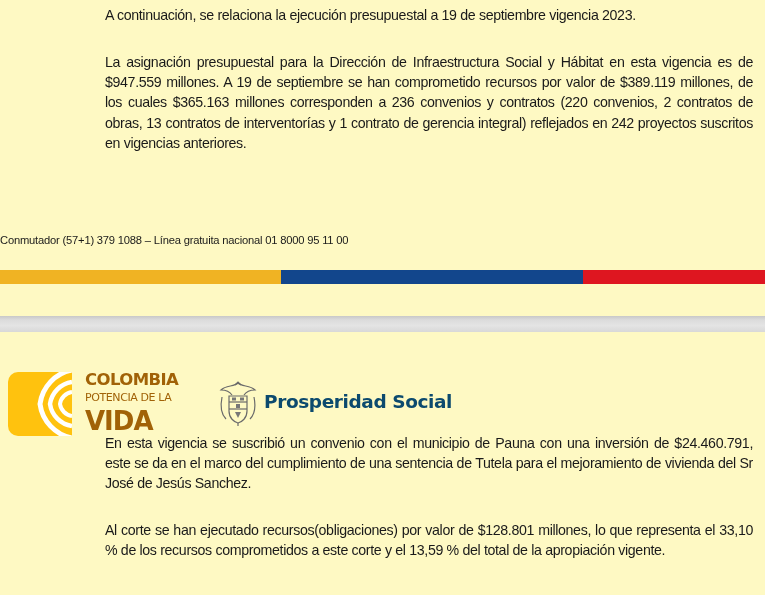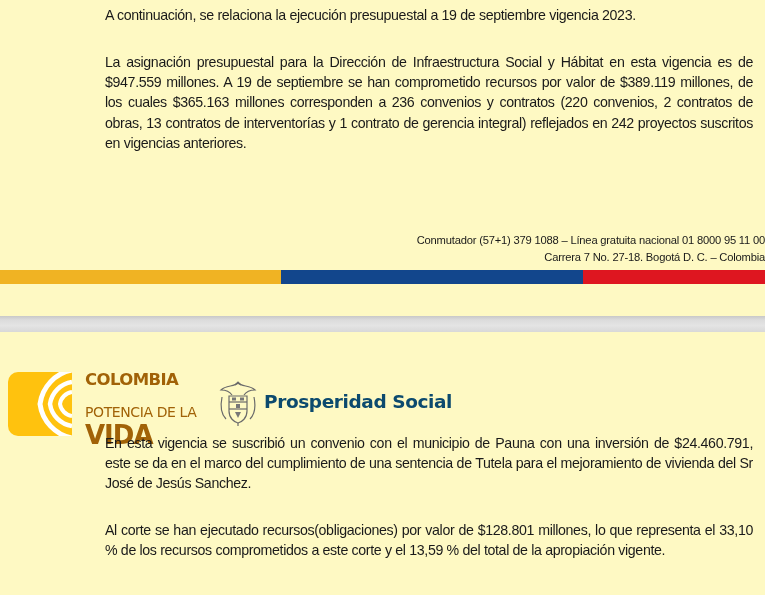--- a/index.html
+++ b/index.html
@@ -18,54 +18,53 @@
     .para {
       position: absolute; left: 105px; width: 648px;
       font-size: 14.2px; line-height: 20.2px; color: #1a1a1a;
       text-align: justify;
       font-family: "Liberation Sans Narrow", "Liberation Sans", sans-serif;
       letter-spacing: -0.35px;
     }
     .para.last-left { text-align-last: left; }
 
     .footer-contact {
-      position: absolute; left: 0; width: 765px; text-align: right;
+      position: absolute; left: 0; width: 765px; text-align: left;
       font-size: 11.2px; line-height: 17px; color: #1a1a1a;
       letter-spacing: -0.2px;
     }
 
     .flag-bar { position: absolute; top: 270px; height: 14px; }
     .flag-yellow { left: 0; width: 281px; }
     .flag-blue { left: 281px; width: 302px; }
     .flag-red { left: 583px; width: 182px; }
 
     .logo-mark { position: absolute; left: 8px; top: 372px; width: 64px; height: 64px; }
     .logo-text { position: absolute; left: 85px; top: 371px; color: #a16207; }
     .logo-text .l1 { font-family: "DejaVu Sans", sans-serif; font-weight: bold; font-size: 16.5px; line-height: 18px; letter-spacing: -0.6px; }
-    .logo-text .l2 { font-family: "DejaVu Sans", sans-serif; font-size: 14px; line-height: 14px; letter-spacing: -0.4px; margin-top: 16px; }
+    .logo-text .l2 { font-family: "DejaVu Sans", sans-serif; font-size: 11px; line-height: 14px; letter-spacing: -0.4px; margin-top: 2px; }
     .logo-text .l3 { font-family: "DejaVu Sans", sans-serif; font-weight: bold; font-size: 26px; line-height: 30px; letter-spacing: -1px; margin-top: 1px; }
 
     .coat-of-arms { position: absolute; left: 218px; top: 381px; width: 40px; height: 46px; }
     .ps-name {
       position: absolute; left: 264px; top: 391px;
       font-family: "DejaVu Sans", sans-serif; font-weight: bold; font-size: 18.5px;
       color: #0c4a6e; letter-spacing: -0.4px;
     }
   </style>
 </head>
 <body>
 
 <div class="page page-top">
 
   <p class="para last-left" style="top:5px;">A continuación, se relaciona la ejecución presupuestal a 19 de septiembre vigencia 2023.</p>
 
   <p class="para last-left" style="top:52px;">La asignación presupuestal para la Dirección de Infraestructura Social y Hábitat en esta vigencia es de $947.559 millones. A 19 de septiembre se han comprometido recursos por valor de $389.119 millones, de los cuales $365.163 millones corresponden a 236 convenios y contratos (220 convenios, 2 contratos de obras, 13 contratos de interventorías y 1 contrato de gerencia integral) reflejados en 242 proyectos suscritos en vigencias anteriores.</p>
 
   <div class="footer-contact" style="top:232px;">Conmutador (57+1) 379 1088 – Línea gratuita nacional 01 8000 95 11 00</div>
-  <div class="footer-contact" style="top:249px;">Carrera 7 No. 27-18. Bogotá D. C. – Colombia</div>
 
   <div class="flag-bar flag-yellow" style="background: rgb(240, 179, 35);"></div>
   <div class="flag-bar flag-blue" style="background: rgb(18, 70, 140);"></div>
   <div class="flag-bar flag-red" style="background: rgb(222, 22, 32);"></div>
 </div>
 
 <div class="page-gap"></div>
 
 <div class="page page-bottom"></div>
 

